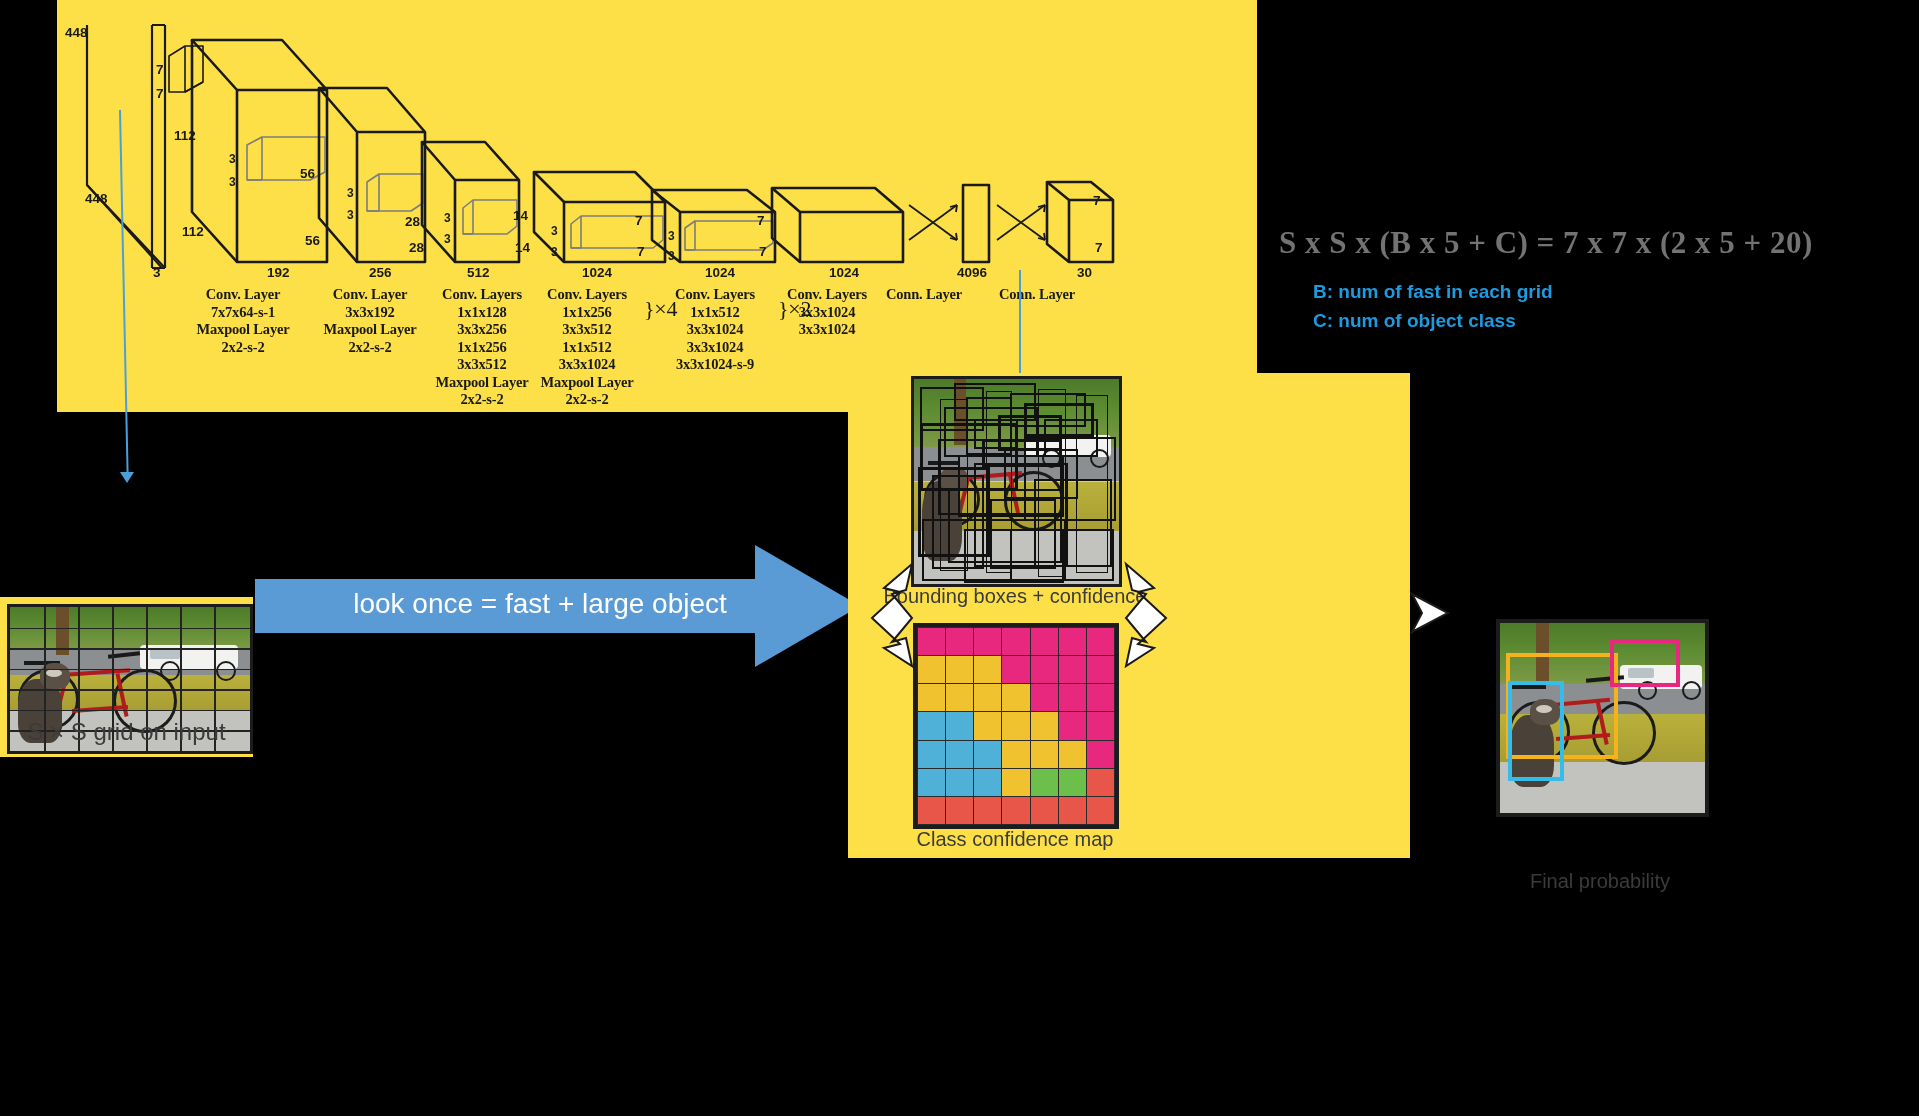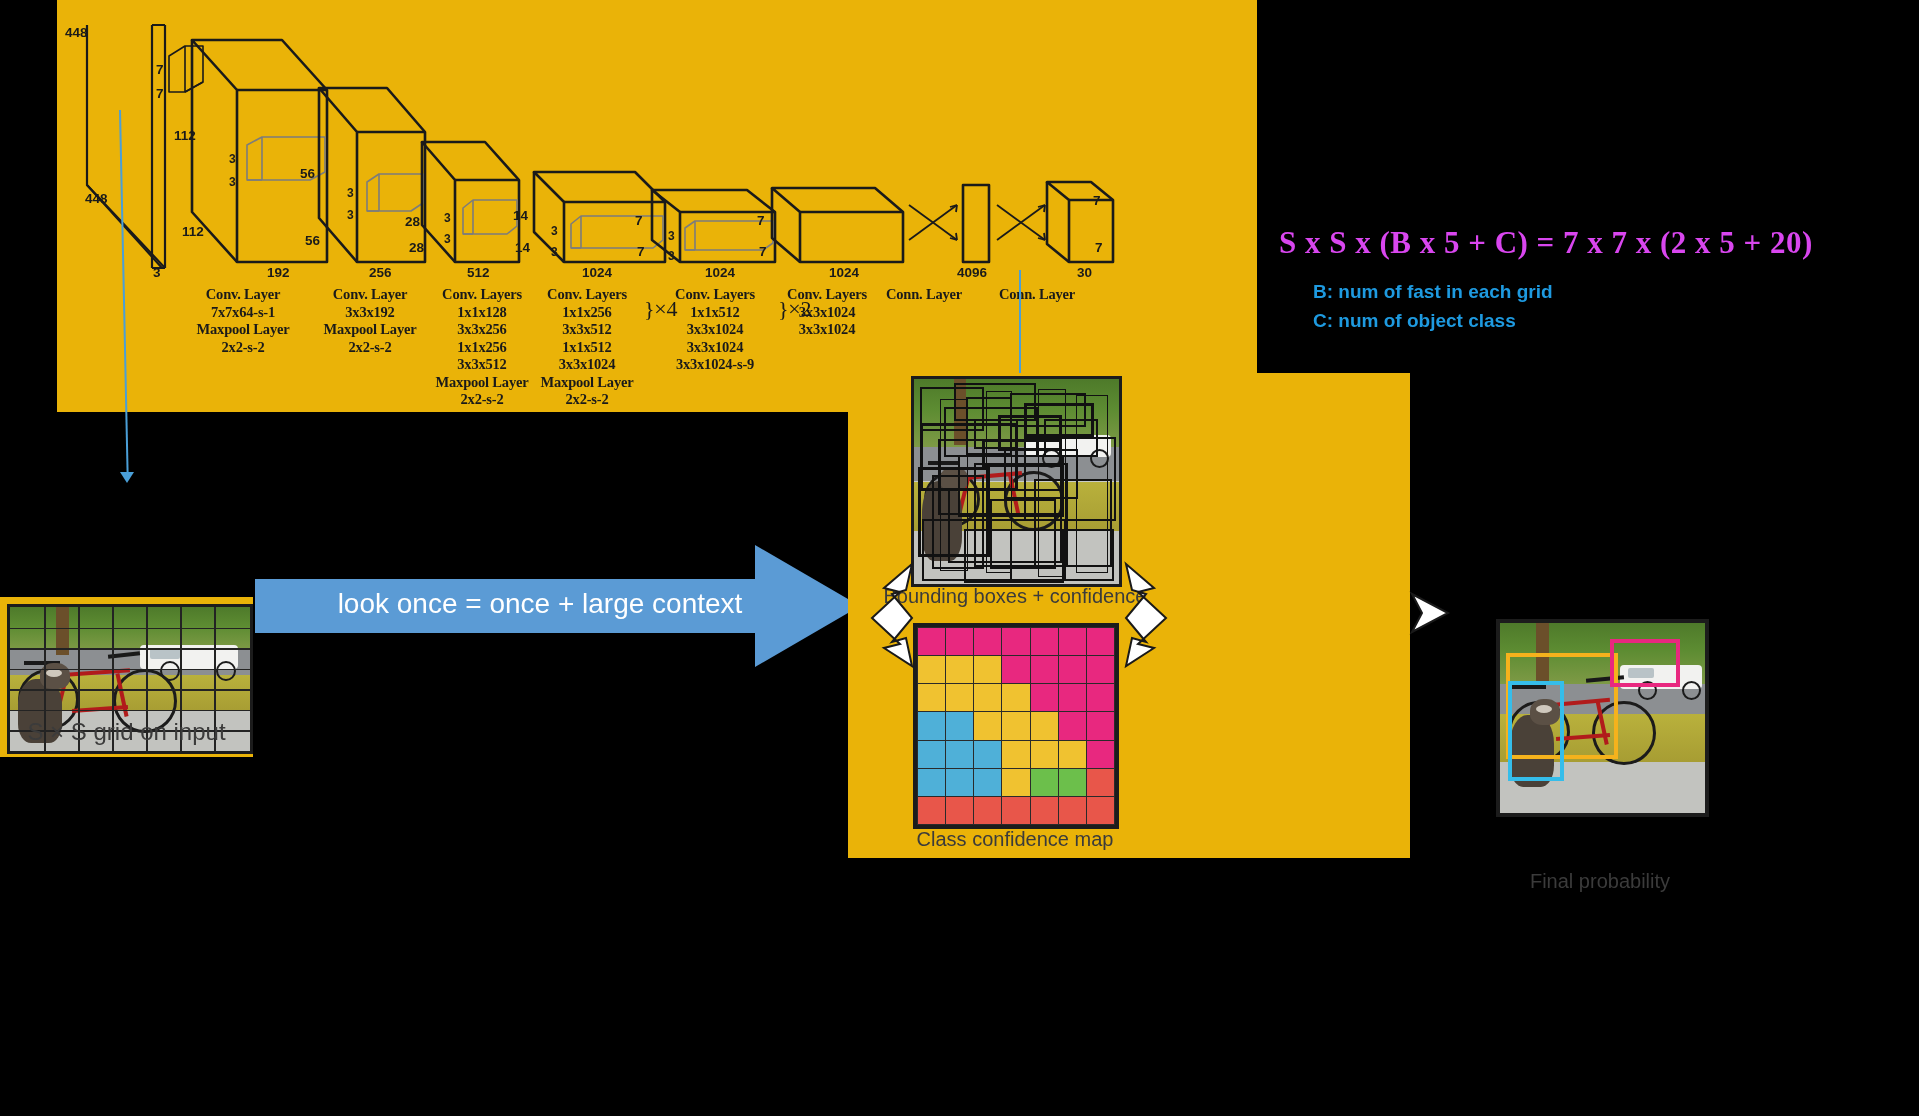--- a/index.html
+++ b/index.html
@@ -1,38 +1,38 @@
 <!DOCTYPE html>
 <html><head>
 <meta charset="utf-8">
 <style>
   html,body{margin:0;padding:0;background:#000;}
   body{width:1919px;height:1116px;position:relative;overflow:hidden;
        font-family:"Liberation Sans",sans-serif;}
 
   
-  .panel{position:absolute;background:#eab308;}
+  .panel{position:absolute;background:#fde047;}
   #net-panel{left:57px;top:0;width:1200px;height:412px;}
   #grid-panel{left:0;top:597px;width:253px;height:160px;}
   #mid-panel{left:848px;top:373px;width:562px;height:485px;}
 
   
   #net-svg{position:absolute;left:0;top:0;width:1200px;height:412px;}
 
   
   .caps{position:absolute;left:0;top:286px;width:1200px;height:126px;}
   .cap{position:absolute;text-align:center;font-family:Liberation Serif, serif;
        font-size:14.5px;font-weight:700;color:#1a1a1a;line-height:17.5px;
        letter-spacing:-0.2px;}
   .cap .hd{font-weight:700;}
   .cap .ln{font-weight:700;}
   .brkt{position:absolute;font-size:22px;font-weight:400;color:#1a1a1a;}
 
   
-  #formula{position:absolute;left:1279px;top:225px;color:#d946ef;
+  #formula{position:absolute;left:1279px;top:225px;color:#737373;
            font-family:"Liberation Serif",serif;font-weight:700;font-size:31px;
            letter-spacing:0.5px;white-space:nowrap;}
   .legend-line{position:absolute;color:#1e9ae0;font-family:"Liberation Sans",sans-serif;
                font-weight:700;font-size:19px;white-space:nowrap;}
   #legend-b{left:1313px;top:281px;}
   #legend-c{left:1313px;top:310px;}
 
   
   #big-arrow{position:absolute;left:255px;top:541px;width:605px;height:130px;}
   #big-arrow-label{position:absolute;left:255px;top:588px;width:570px;
@@ -263,21 +263,21 @@
 <div class="bline-head" style="left:120px;top:472px;"></div>
 
 <div class="bline" style="left:1019px;top:270px;height:290px;"></div>
 
 <div class="bline" style="left:1126px;top:690px;height:65px;"></div>
 <div class="bline-head" style="left:1120px;top:748px;"></div>
 
 <svg id="big-arrow" viewBox="0 0 605 130">
   <polygon points="0,38 500,38 500,4 605,65 500,126 500,92 0,92" fill="#5b9bd5"></polygon>
 </svg>
-<div id="big-arrow-label">look once = once + large context</div>
+<div id="big-arrow-label">look once = fast + large object</div>
 
 <div class="panel" id="grid-panel"></div>
 <div class="photo" style="left:7px;top:604px;width:240px;height:144px;border:3px solid #1c1c1c;">
   <div class="sky"></div>
   <div class="tree"></div>
   <div class="road"></div>
   <div class="wall"></div>
   <div class="ground"></div>
   <div class="trunk" style="left:46px;top:0;width:13px;height:48px;"></div>
   <div class="car" style="left:130px;top:38px;width:98px;height:24px;"></div>

